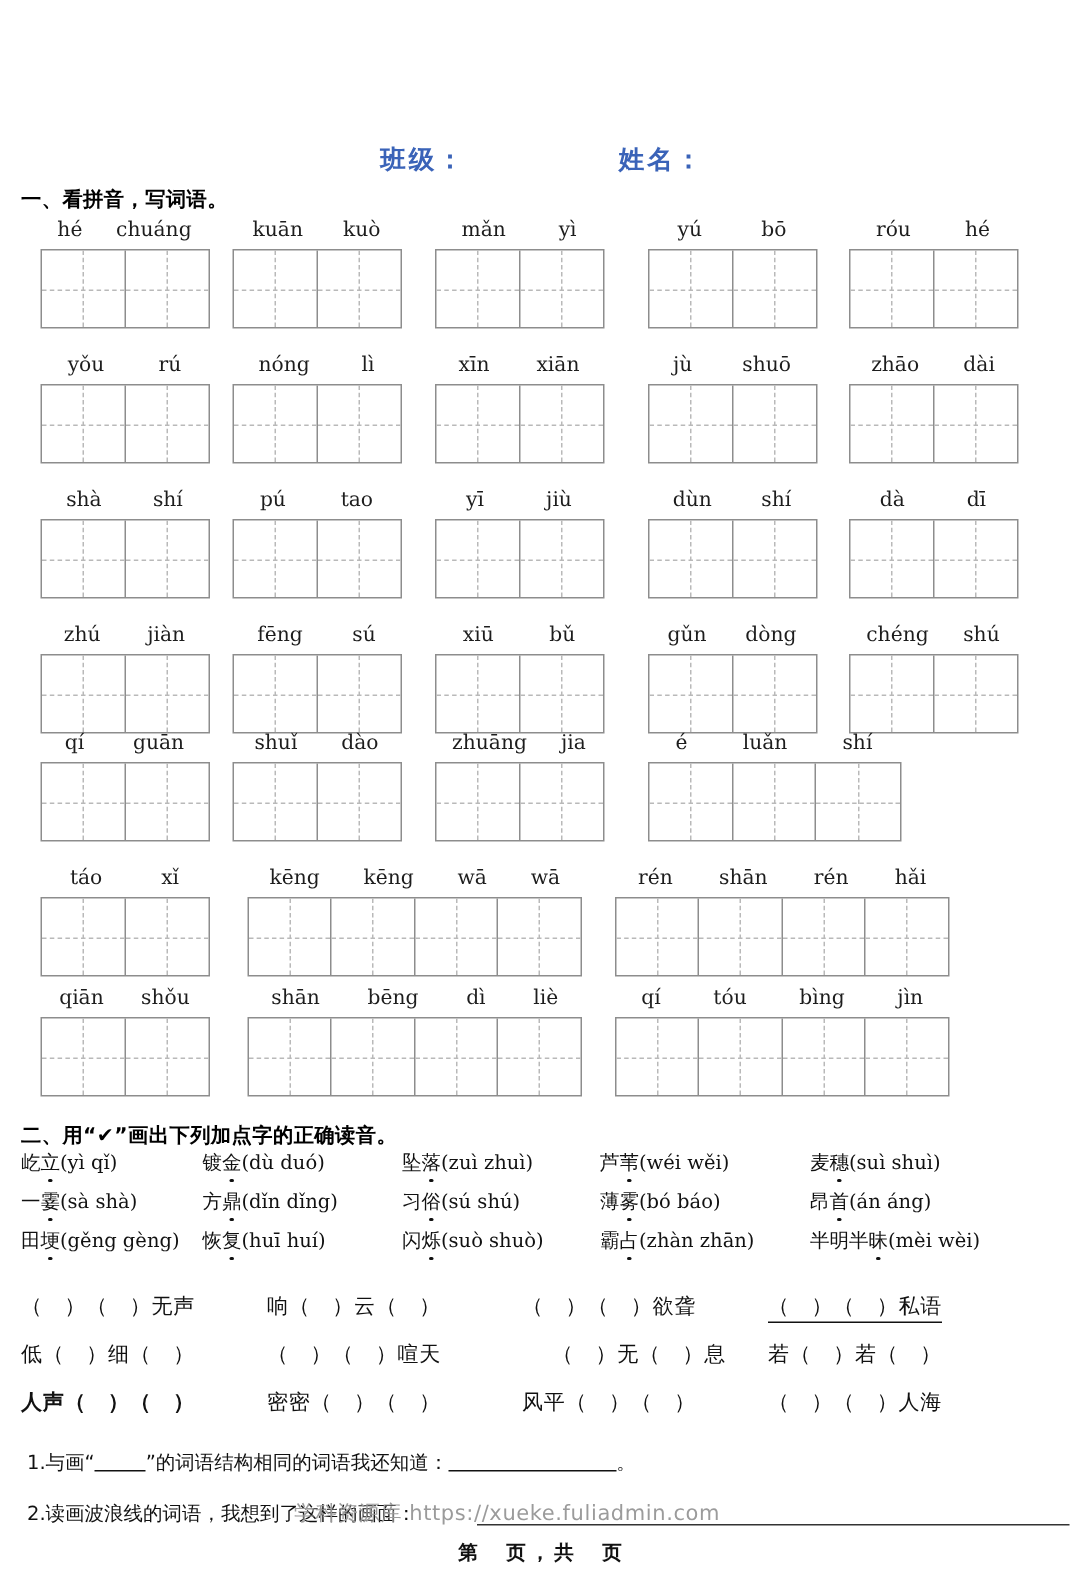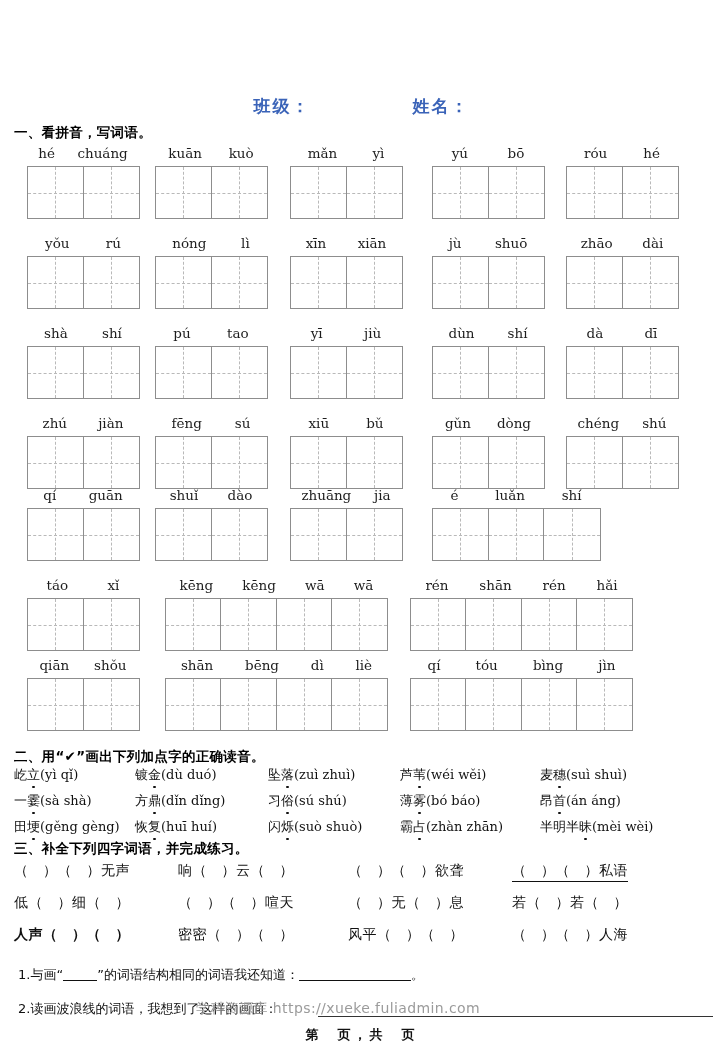--- a/index.html
+++ b/index.html
@@ -570,33 +570,32 @@
       </div>
       <div class="two-row" style="top: 818px; left: 0px;">
         <span class="two-item" style="position: absolute; left: 14px;"><span>田</span><span class="dotted-char">埂</span><span class="py-opt">(gěng gèng)</span></span>
         <span class="two-item" style="position: absolute; left: 135px;"><span>恢</span><span class="dotted-char">复</span><span class="py-opt">(huī huí)</span></span>
         <span class="two-item" style="position: absolute; left: 268px;"><span>闪</span><span class="dotted-char">烁</span><span class="py-opt">(suò shuò)</span></span>
         <span class="two-item" style="position: absolute; left: 400px;"><span>霸</span><span class="dotted-char">占</span><span class="py-opt">(zhàn zhān)</span></span>
         <span class="two-item" style="position: absolute; left: 540px;"><span>半明半</span><span class="dotted-char">昧</span><span class="py-opt">(mèi wèi)</span></span>
       </div>
     </div>
 
-  <div class="sec-head" style="top:840px">三、补全下列四字词语，并完成练习。</div>
 
   <div id="section-three">
       <div class="three-row" style="top: 862px; left: 0px;">
         <span class="idiom" style="position: absolute; left: 14px; text-align: center;">（　）（　）无声</span>
         <span class="idiom" style="position: absolute; left: 178px;">响（　）云（　）</span>
         <span class="idiom" style="position: absolute; left: 348px;">（　）（　）欲聋</span>
         <span class="idiom underlined" style="position: absolute; left: 512px;">（　）（　）私语</span>
       </div>
       <div class="three-row" style="top: 894px; left: 0px;">
         <span class="idiom" style="position: absolute; left: 14px;">低（　）细（　）</span>
         <span class="idiom" style="position: absolute; left: 178px;">（　）（　）喧天</span>
-        <span class="idiom" style="position: absolute; left: 348px;">（　）无（　）息</span>
+        <span class="idiom" style="position: absolute; left: 368px;">（　）无（　）息</span>
         <span class="idiom" style="position: absolute; left: 512px;">若（　）若（　）</span>
       </div>
       <div class="three-row" style="top: 926px; left: 0px;">
         <span class="idiom" style="position: absolute; left: 14px; font-weight: bold;">人声（　）（　）</span>
         <span class="idiom" style="position: absolute; left: 178px;">密密（　）（　）</span>
         <span class="idiom" style="position: absolute; left: 348px;">风平（　）（　）</span>
         <span class="idiom" style="position: absolute; left: 512px;">（　）（　）人海</span>
       </div>
     </div>
 

